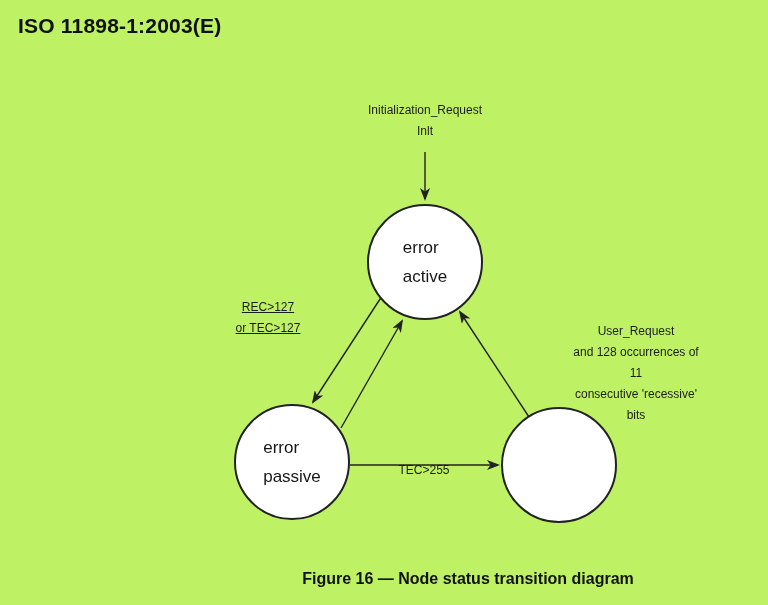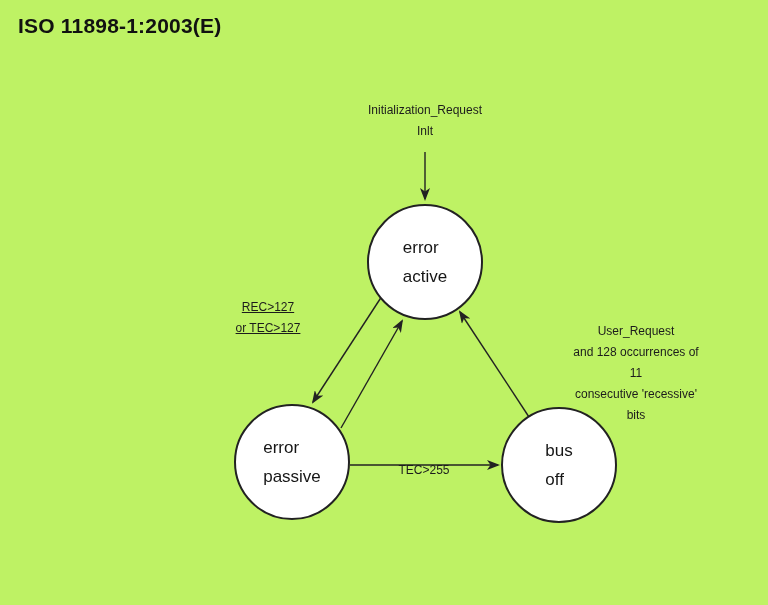--- a/index.html
+++ b/index.html
@@ -94,17 +94,16 @@
 consecutive 'recessive' bits</div>
 
   <div class="label" style="left:424px; top:460px;text-align:right;">TEC&gt;255</div>
 
   <div class="state-label" style="left:425px; top:262px;">error
 active</div>
 
   <div class="state-label" style="left:292px; top:462px;">error
 passive</div>
 
-  <div class="state-label" style="left:559px; top:465px;">bus
-off</div>
 
+  <div class="figure-caption">Figure 16 — Node status transition diagram</div>
 
 </div>
 
 </body></html>

